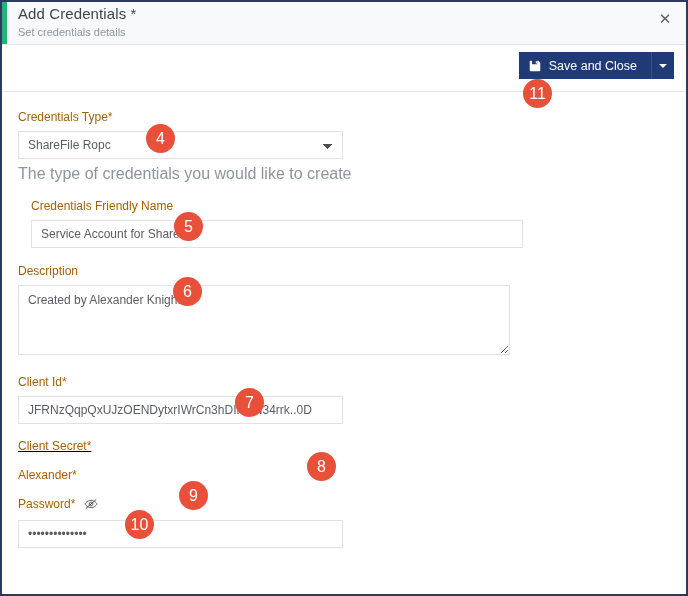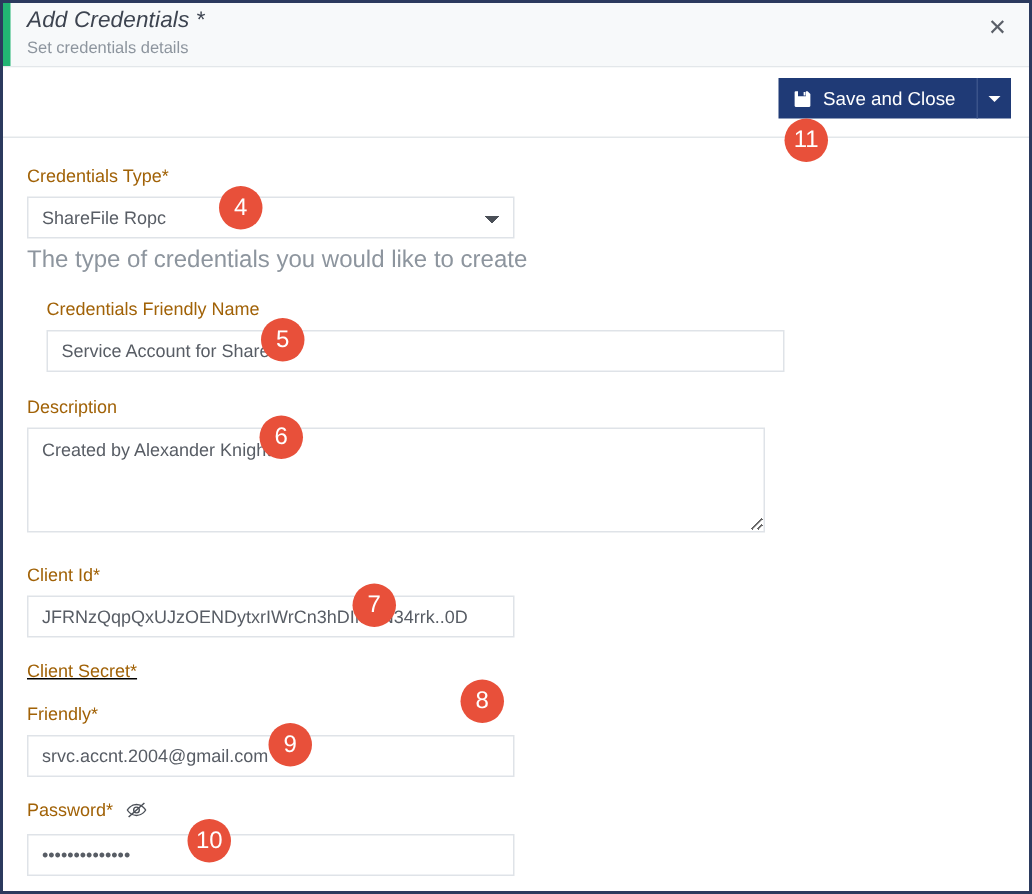--- a/index.html
+++ b/index.html
@@ -38,21 +38,20 @@
     height: 100%;
     background: #22b573;
   }
   .dlg-title {
     position: absolute;
     left: 16px;
     top: 3px;
     font-size: 15px;
     color: #3d4450;
     letter-spacing: .1px;
-    font-style: italic;
   }
   .dlg-subtitle {
     position: absolute;
     left: 16px;
     top: 24px;
     font-size: 11px;
     color: #8d959e;
   }
   .close-btn {
     position: absolute;
@@ -255,22 +254,21 @@
       <input class="control mono-value" type="text" value="JFRNzQqpQxUJzOENDytxrIWrCn3hDIMFN34rrk..0D" style="">
       <div class="badge" style="left:233px; top:13px;">7</div>
     </div>
 
     <div class="field" style="margin-top:15px;text-decoration:underline;">
       <label class="field-label">Client Secret*</label>
       <div class="badge" style="left:305px; top:13px;">8</div>
     </div>
 
     <div class="field" style="margin-top:15px;">
-      <label class="field-label">Friendly*</label>
-      <input class="control" type="text" value="srvc.accnt.2004@gmail.com" style="">
+      <label class="field-label">Alexander*</label>
       <div class="badge" style="left:177px; top:13px;">9</div>
     </div>
 
     <div class="field" style="margin-top:15px;">
       <label class="field-label">
         <span>Password*</span>
         <span class="eye-icon">
           <svg width="14" height="12" viewBox="0 0 20 16" fill="none" stroke="#4a4f57" stroke-width="1.3" aria-hidden="true">
             <path d="M1.3 8S4.4 2.8 10 2.8 18.7 8 18.7 8 15.6 13.2 10 13.2 1.3 8 1.3 8z"></path>
             <circle cx="10" cy="8" r="2.7"></circle>

